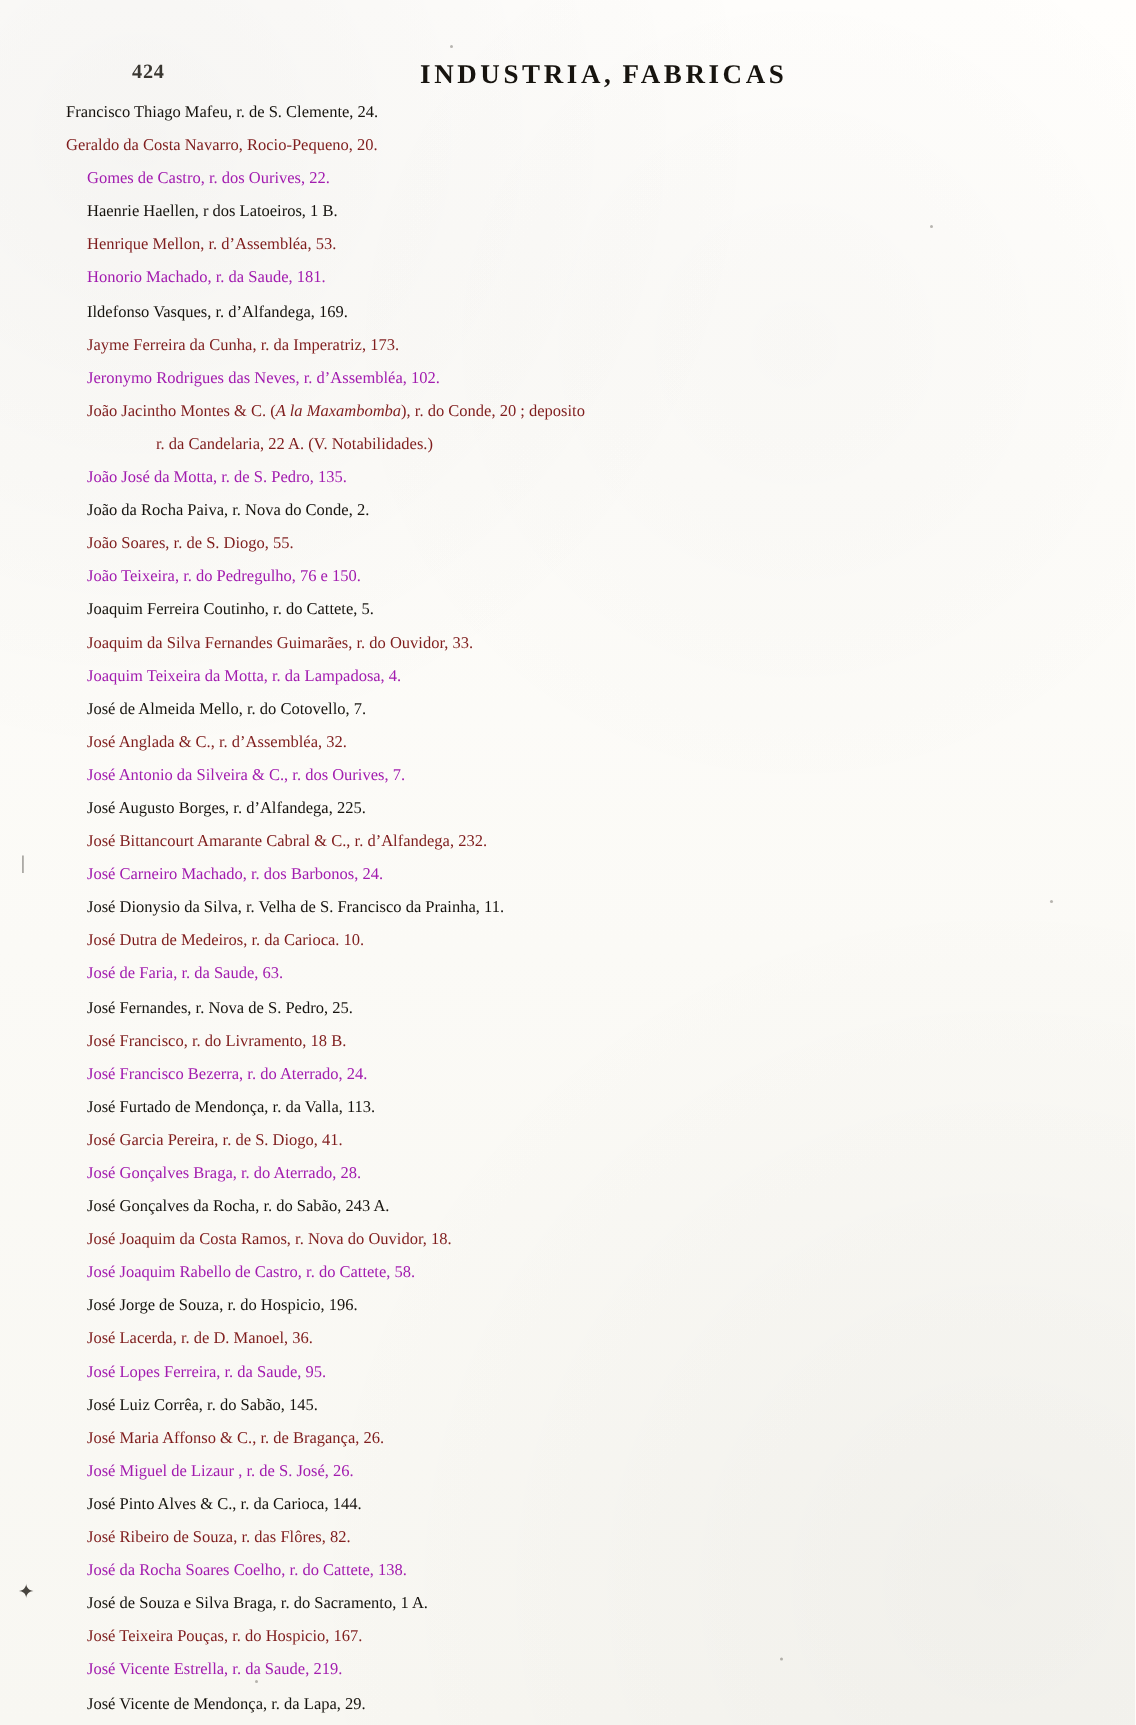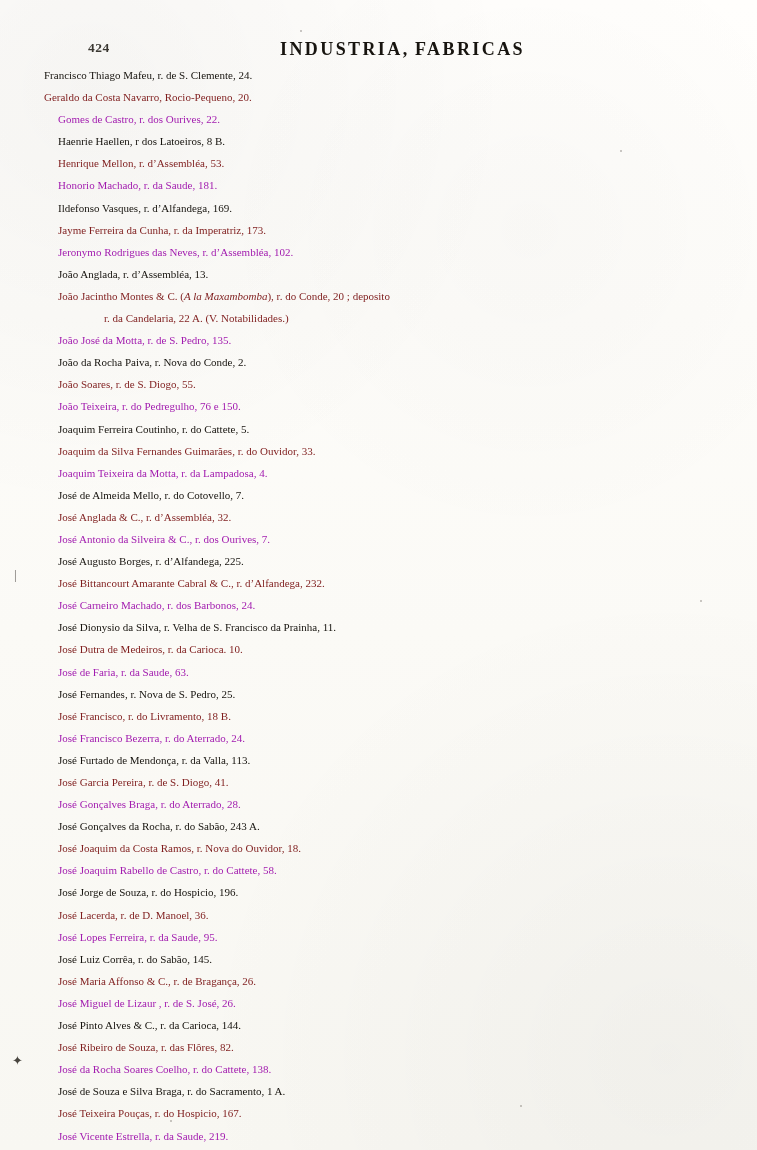--- a/index.html
+++ b/index.html
@@ -134,27 +134,26 @@
       <span class="folio">424</span>
       <div class="head-title">
         <span>INDUSTRIA</span><span class="sep">,</span>&nbsp;<span>FABRICAS</span>
       </div>
     </div>
 
     <div class="entries" id="entry-list">
         <div class="entry ink-1 flush"><span>Francisco Thiago Mafeu, r. de S. Clemente, 24.</span></div>
         <div class="entry ink-2 flush"><span>Geraldo da Costa Navarro, Rocio-Pequeno, 20.</span></div>
         <div class="entry ink-3"><span>Gomes de Castro,  r. dos Ourives, 22.</span></div>
-        <div class="entry ink-1"><span>Haenrie Haellen, r  dos Latoeiros, 8 B.</span></div>
+        <div class="entry ink-1"><span>Haenrie Haellen, r  dos Latoeiros, 1 B.</span></div>
         <div class="entry ink-2"><span>Henrique Mellon, r. d’Assembléa, 53.</span></div>
         <div class="entry ink-3"><span>Honorio Machado, r. da Saude, 181.</span></div>
         <div class="entry ink-1"><span>Ildefonso Vasques, r. d’Alfandega, 169.</span></div>
         <div class="entry ink-2"><span>Jayme Ferreira da Cunha, r. da Imperatriz, 173.</span></div>
         <div class="entry ink-3"><span>Jeronymo Rodrigues das Neves, r. d’Assembléa, 102.</span></div>
-        <div class="entry ink-1"><span>João Anglada, r. d’Assembléa, 13.</span></div>
         <div class="entry ink-2"><span>João Jacintho Montes &amp; C. (</span><i>A la Maxambomba</i><span>), r. do Conde,  20 ; deposito</span><span class="cont">r. da Candelaria,  22 A.  (V. Notabilidades.)</span></div>
         <div class="entry ink-3"><span>João José  da  Motta, r.  de S. Pedro, 135.</span></div>
         <div class="entry ink-1"><span>João da Rocha Paiva, r. Nova do Conde, 2.</span></div>
         <div class="entry ink-2"><span>João Soares, r. de S. Diogo, 55.</span></div>
         <div class="entry ink-3"><span>João Teixeira,  r. do Pedregulho,  76 e 150.</span></div>
         <div class="entry ink-1"><span>Joaquim Ferreira Coutinho, r. do Cattete, 5.</span></div>
         <div class="entry ink-2"><span>Joaquim da Silva Fernandes Guimarães, r. do Ouvidor, 33.</span></div>
         <div class="entry ink-3"><span>Joaquim Teixeira da Motta, r. da Lampadosa, 4.</span></div>
         <div class="entry ink-1"><span>José de Almeida Mello, r. do Cotovello, 7.</span></div>
         <div class="entry ink-2"><span>José Anglada &amp; C., r. d’Assembléa, 32.</span></div>

